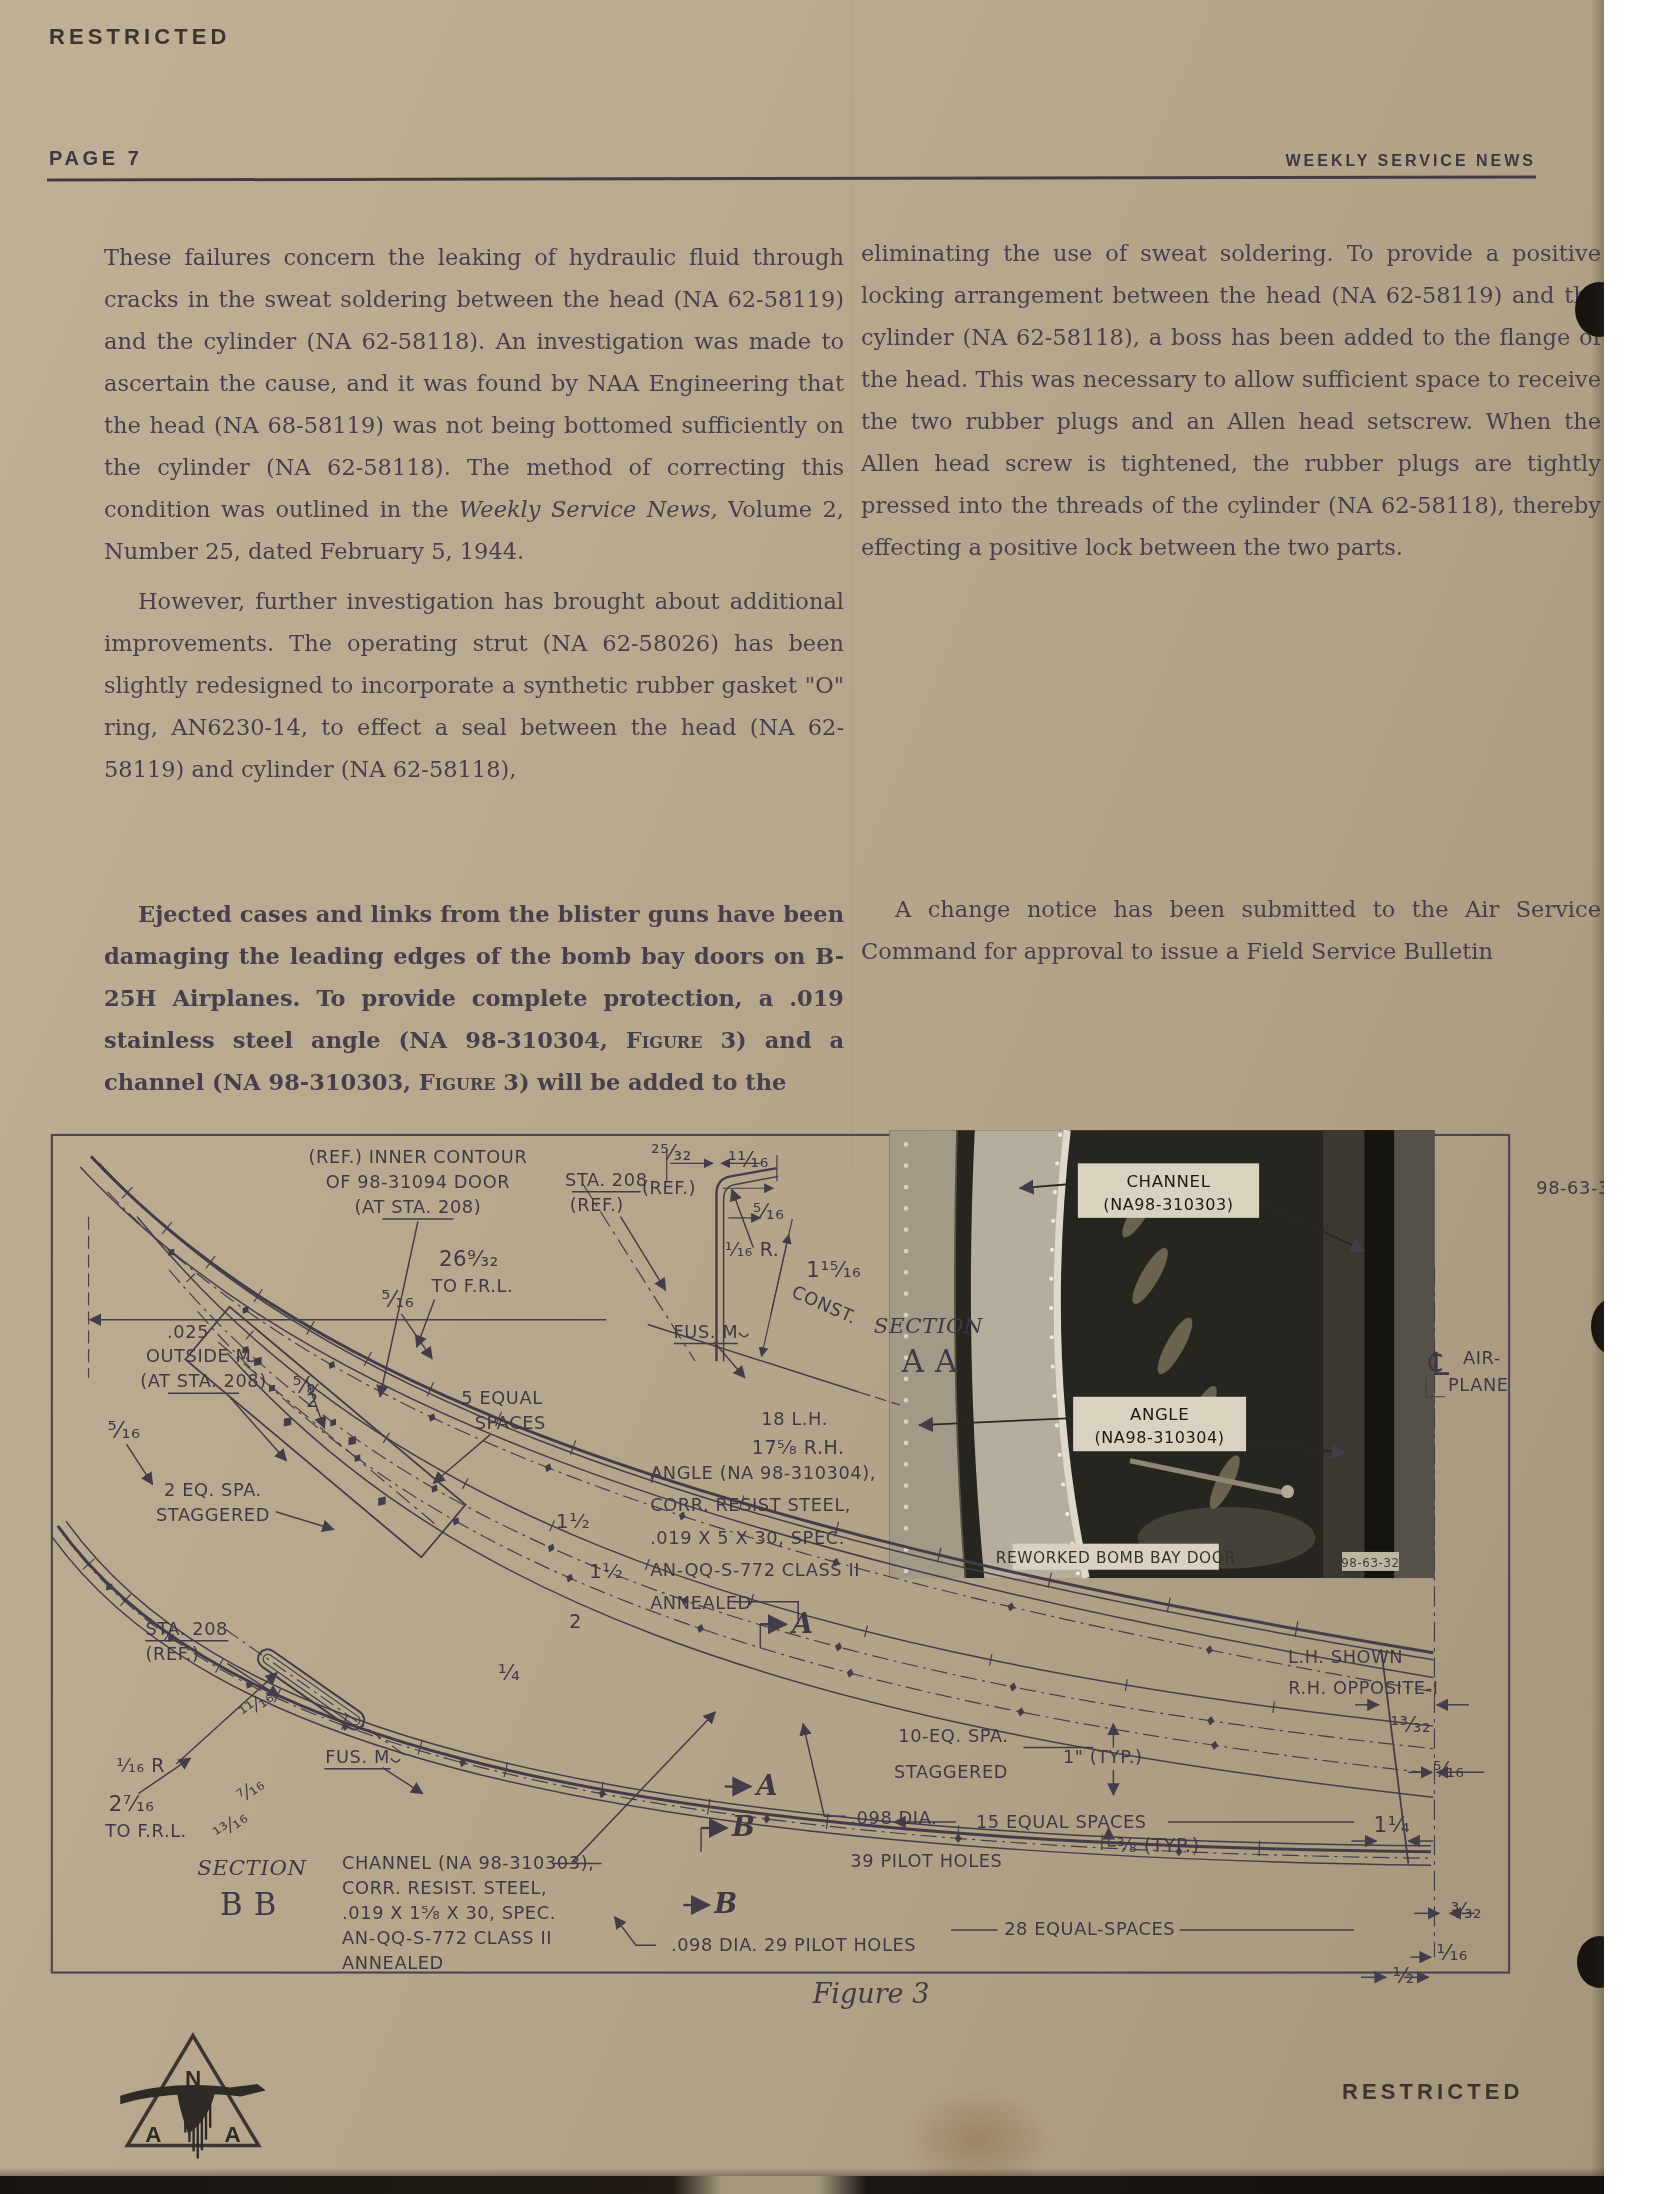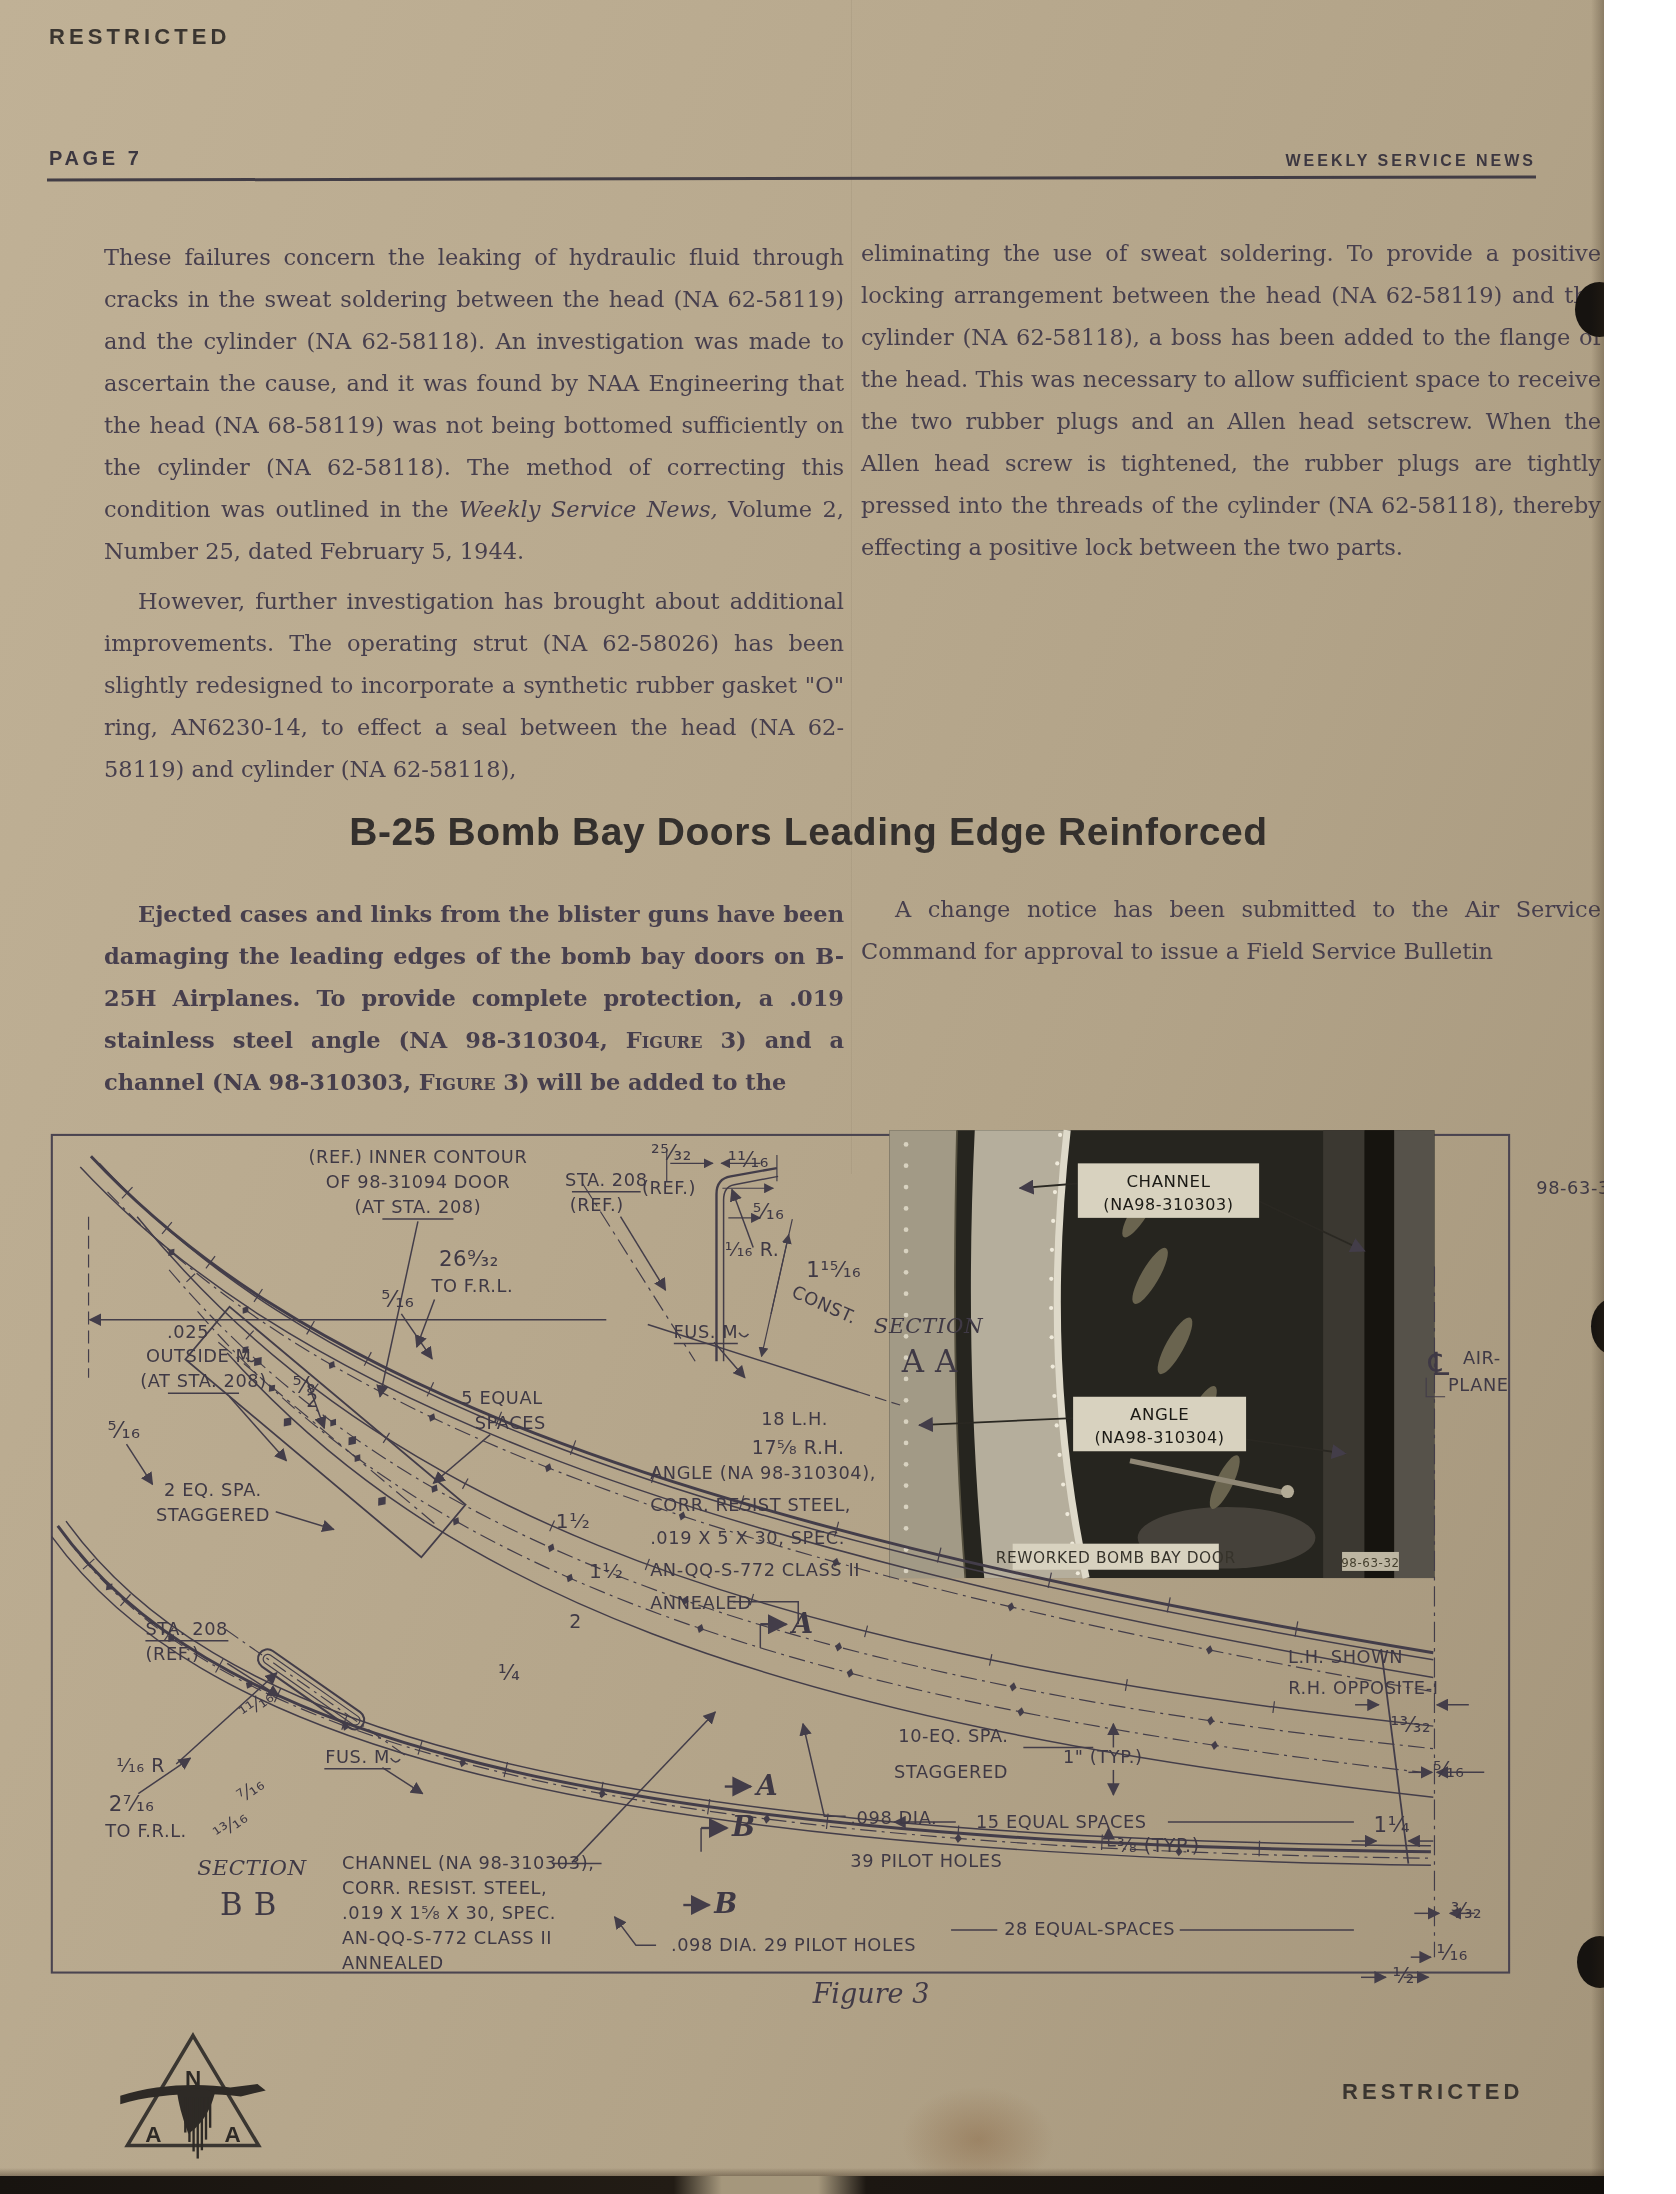--- a/index.html
+++ b/index.html
@@ -48,21 +48,20 @@
 
   <div class="col" style="left:104px;top:236px;">
     <p><span>These failures concern the leaking of hydraulic fluid through cracks in the sweat soldering between the head (NA 62-58119) and the cylinder (NA 62-58118). An investigation was made to ascertain the cause, and it was found by NAA Engineering that the head (NA 68-58119) was not being bottomed sufficiently on the cylinder (NA 62-58118). The method of correcting this condition was outlined in the </span><span class="it">Weekly Service News,</span><span> Volume 2, Number 25, dated February 5, 1944.</span></p>
     <p class="ind"><span>However, further investigation has brought about additional improvements. The operating strut (NA 62-58026) has been slightly redesigned to incorporate a synthetic rubber gasket "O" ring, AN6230-14, to effect a seal between the head (NA 62-58119) and cylinder (NA 62-58118),</span></p>
   </div>
 
   <div class="col" style="left:861px;top:232px;">
     <p><span>eliminating the use of sweat soldering. To provide a positive locking arrangement between the head (NA 62-58119) and the cylinder (NA 62-58118), a boss has been added to the flange of the head. This was necessary to allow sufficient space to receive the two rubber plugs and an Allen head setscrew. When the Allen head screw is tightened, the rubber plugs are tightly pressed into the threads of the cylinder (NA 62-58118), thereby effecting a positive lock between the two parts.</span></p>
   </div>
 
-  <h1 class="sec-head">B-25 Bomb Bay Doors Leading Edge Reinforced</h1>
 
   <div class="col" style="left:104px;top:893px;font-weight:bold;">
     <p class="ind"><span>Ejected cases and links from the blister guns have been damaging the leading edges of the bomb bay doors on B-25H Airplanes. To provide complete protection, a .019 stainless steel angle (NA 98-310304, </span><span class="sc">Figure 3</span><span>) and a channel (NA 98-310303, </span><span class="sc">Figure 3</span><span>) will be added to the</span></p>
   </div>
 
   <div class="col" style="left:861px;top:888px;">
     <p class="ind"><span>A change notice has been submitted to the Air Service Command for approval to issue a Field Service Bulletin</span></p>
   </div>
 
   <svg id="figsvg" width="1580" height="856" viewBox="0 0 2665 1445">

